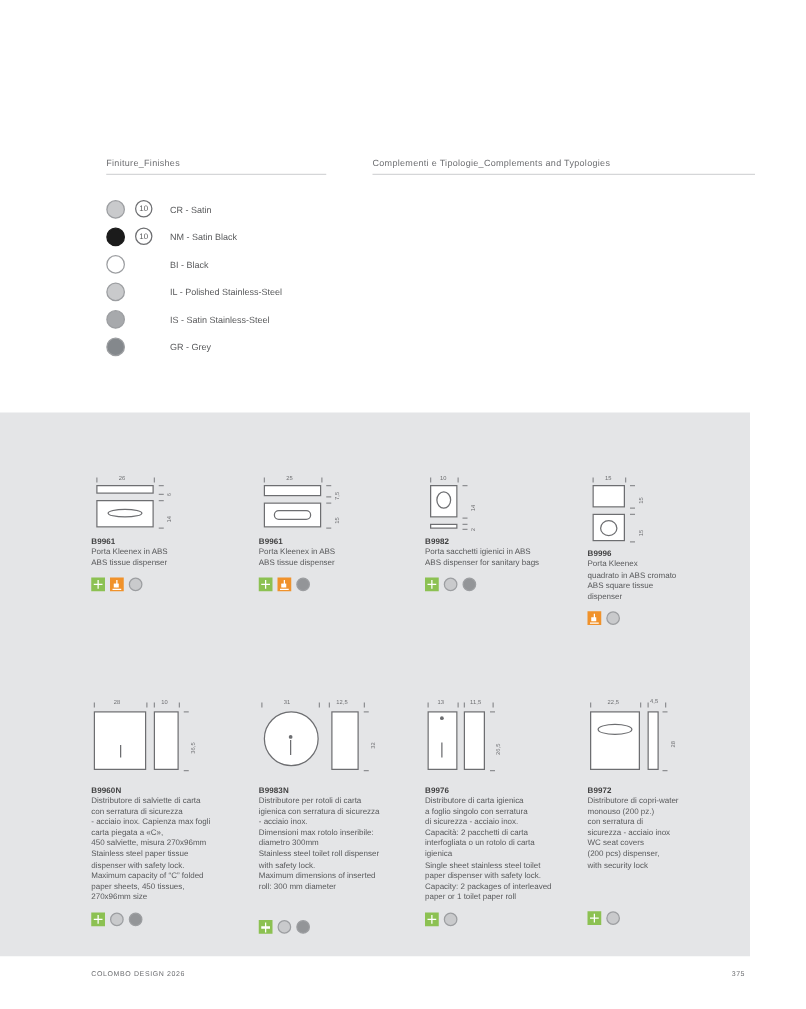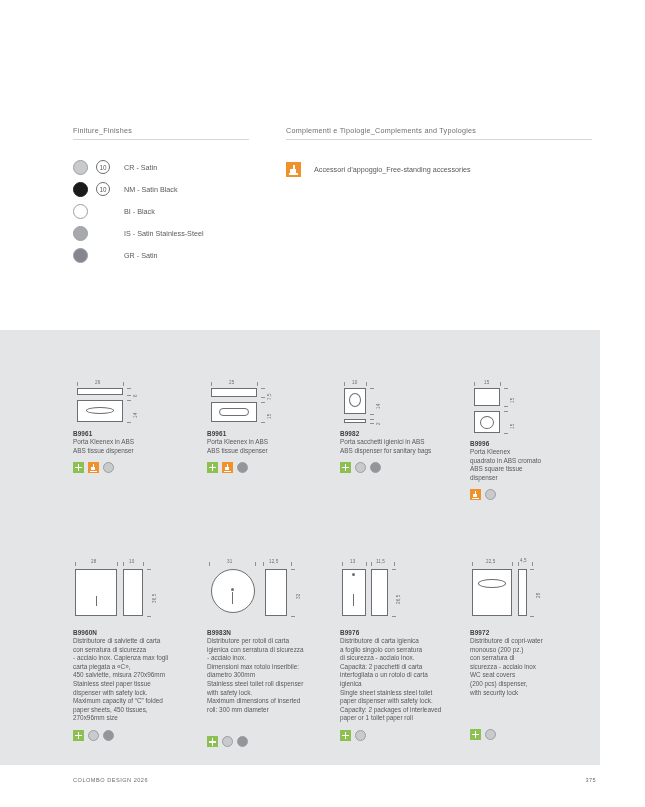--- a/index.html
+++ b/index.html
@@ -7,21 +7,21 @@
     margin: 0; padding: 0;
     width: 645px; height: 807px;
     background: #ffffff;
     font-family: "Liberation Sans", sans-serif;
     color: #58595b;
     overflow: hidden;
   }
   .page { position: relative; width: 645px; height: 807px; background:#fff; }
 
   
-  .legend-area { position:absolute; left:0; top:0; width:557px; height:330px; }
+  .legend-area { position:absolute; left:12px; top:0; width:557px; height:330px; }
 
   .legend-col { position:absolute; }
   .legend-col.left  { left:73px;  top:126px; width:200px; }
   .legend-col.right { left:286px; top:126px; width:310px; }
 
   .legend-title {
     font-size: 7.2px; letter-spacing:0.25px; color:#6d6e71;
     padding-bottom:4px;
   }
   .legend-rule { height:1px; background:#d5d6d8; width:100%; }
@@ -158,50 +158,47 @@
           <div class="badge10">10</div>
           <div class="finish-label">NM - Satin Black</div>
         </div>
 
         <div class="finish-row">
           <div class="swatch" style="background:#ffffff"></div>
           <div class="badge-spacer"></div>
           <div class="finish-label">BI - Black</div>
         </div>
 
+        <div class="finish-row">
+          <div class="swatch" style="background:#c9cacc"></div>
+          <div class="badge-spacer"></div>
+          <div class="finish-label">IL - Polished Stainless-Steel</div>
+        </div>
 
         <div class="finish-row">
           <div class="swatch" style="background:#a7a9ac"></div>
           <div class="badge-spacer"></div>
           <div class="finish-label">IS - Satin Stainless-Steel</div>
         </div>
 
         <div class="finish-row">
           <div class="swatch" style="background:#84888c"></div>
           <div class="badge-spacer"></div>
-          <div class="finish-label">GR - Satin</div>
+          <div class="finish-label">GR - Grey</div>
         </div>
 
       </div>
     </div>
 
     <div class="legend-col right">
       <div class="legend-title">Complementi e Tipologie_Complements and Typologies</div>
       <div class="legend-rule"></div>
       <div class="type-list">
 
 
-        <div class="type-row">
-          <div class="type-icon orange">
-            <span class="g ic-arr-stem"></span>
-              <span class="ic-arr-head g"></span>
-              <span class="g ic-arr-base"></span>
-          </div>
-          <div class="type-label">Accessori d’appoggio_Free-standing accessories</div>
-        </div>
 
       </div>
     </div>
   </div>
 
   <div class="gray-panel">
     <div class="grid">
 
       <div class="prow r1">
 

